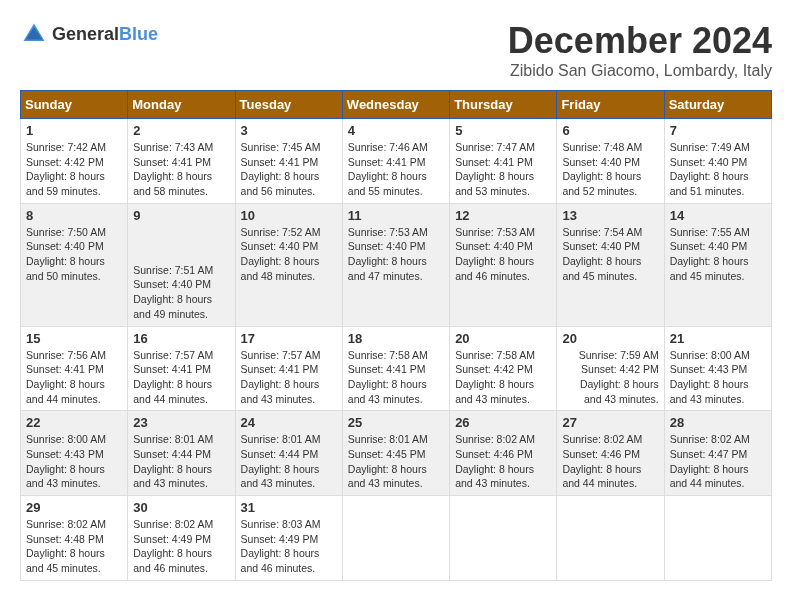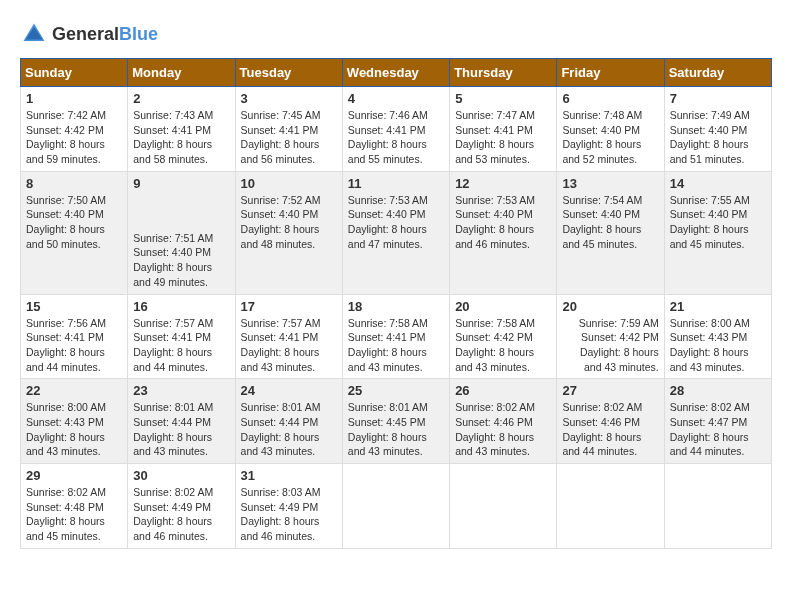--- a/index.html
+++ b/index.html
@@ -97,20 +97,22 @@
   <div class="logo">
     <svg class="logo-icon" viewBox="0 0 40 40" xmlns="http://www.w3.org/2000/svg">
       <polygon points="20,5 35,30 5,30" fill="#4a90d9"></polygon>
       <polygon points="20,10 32,28 8,28" fill="#2a6ab0"></polygon>
     </svg>
     <div>
       <span class="logo-text-general">General</span><span class="logo-text-blue">Blue</span>
     </div>
   </div>
   <div class="title-area">
+    <div class="month-title">December 2024</div>
+    <div class="location-title">Zibido San Giacomo, Lombardy, Italy</div>
   </div>
 </div>
 
 <table>
   <thead>
     <tr>
       <th>Sunday</th>
       <th>Monday</th>
       <th>Tuesday</th>
       <th>Wednesday</th>

